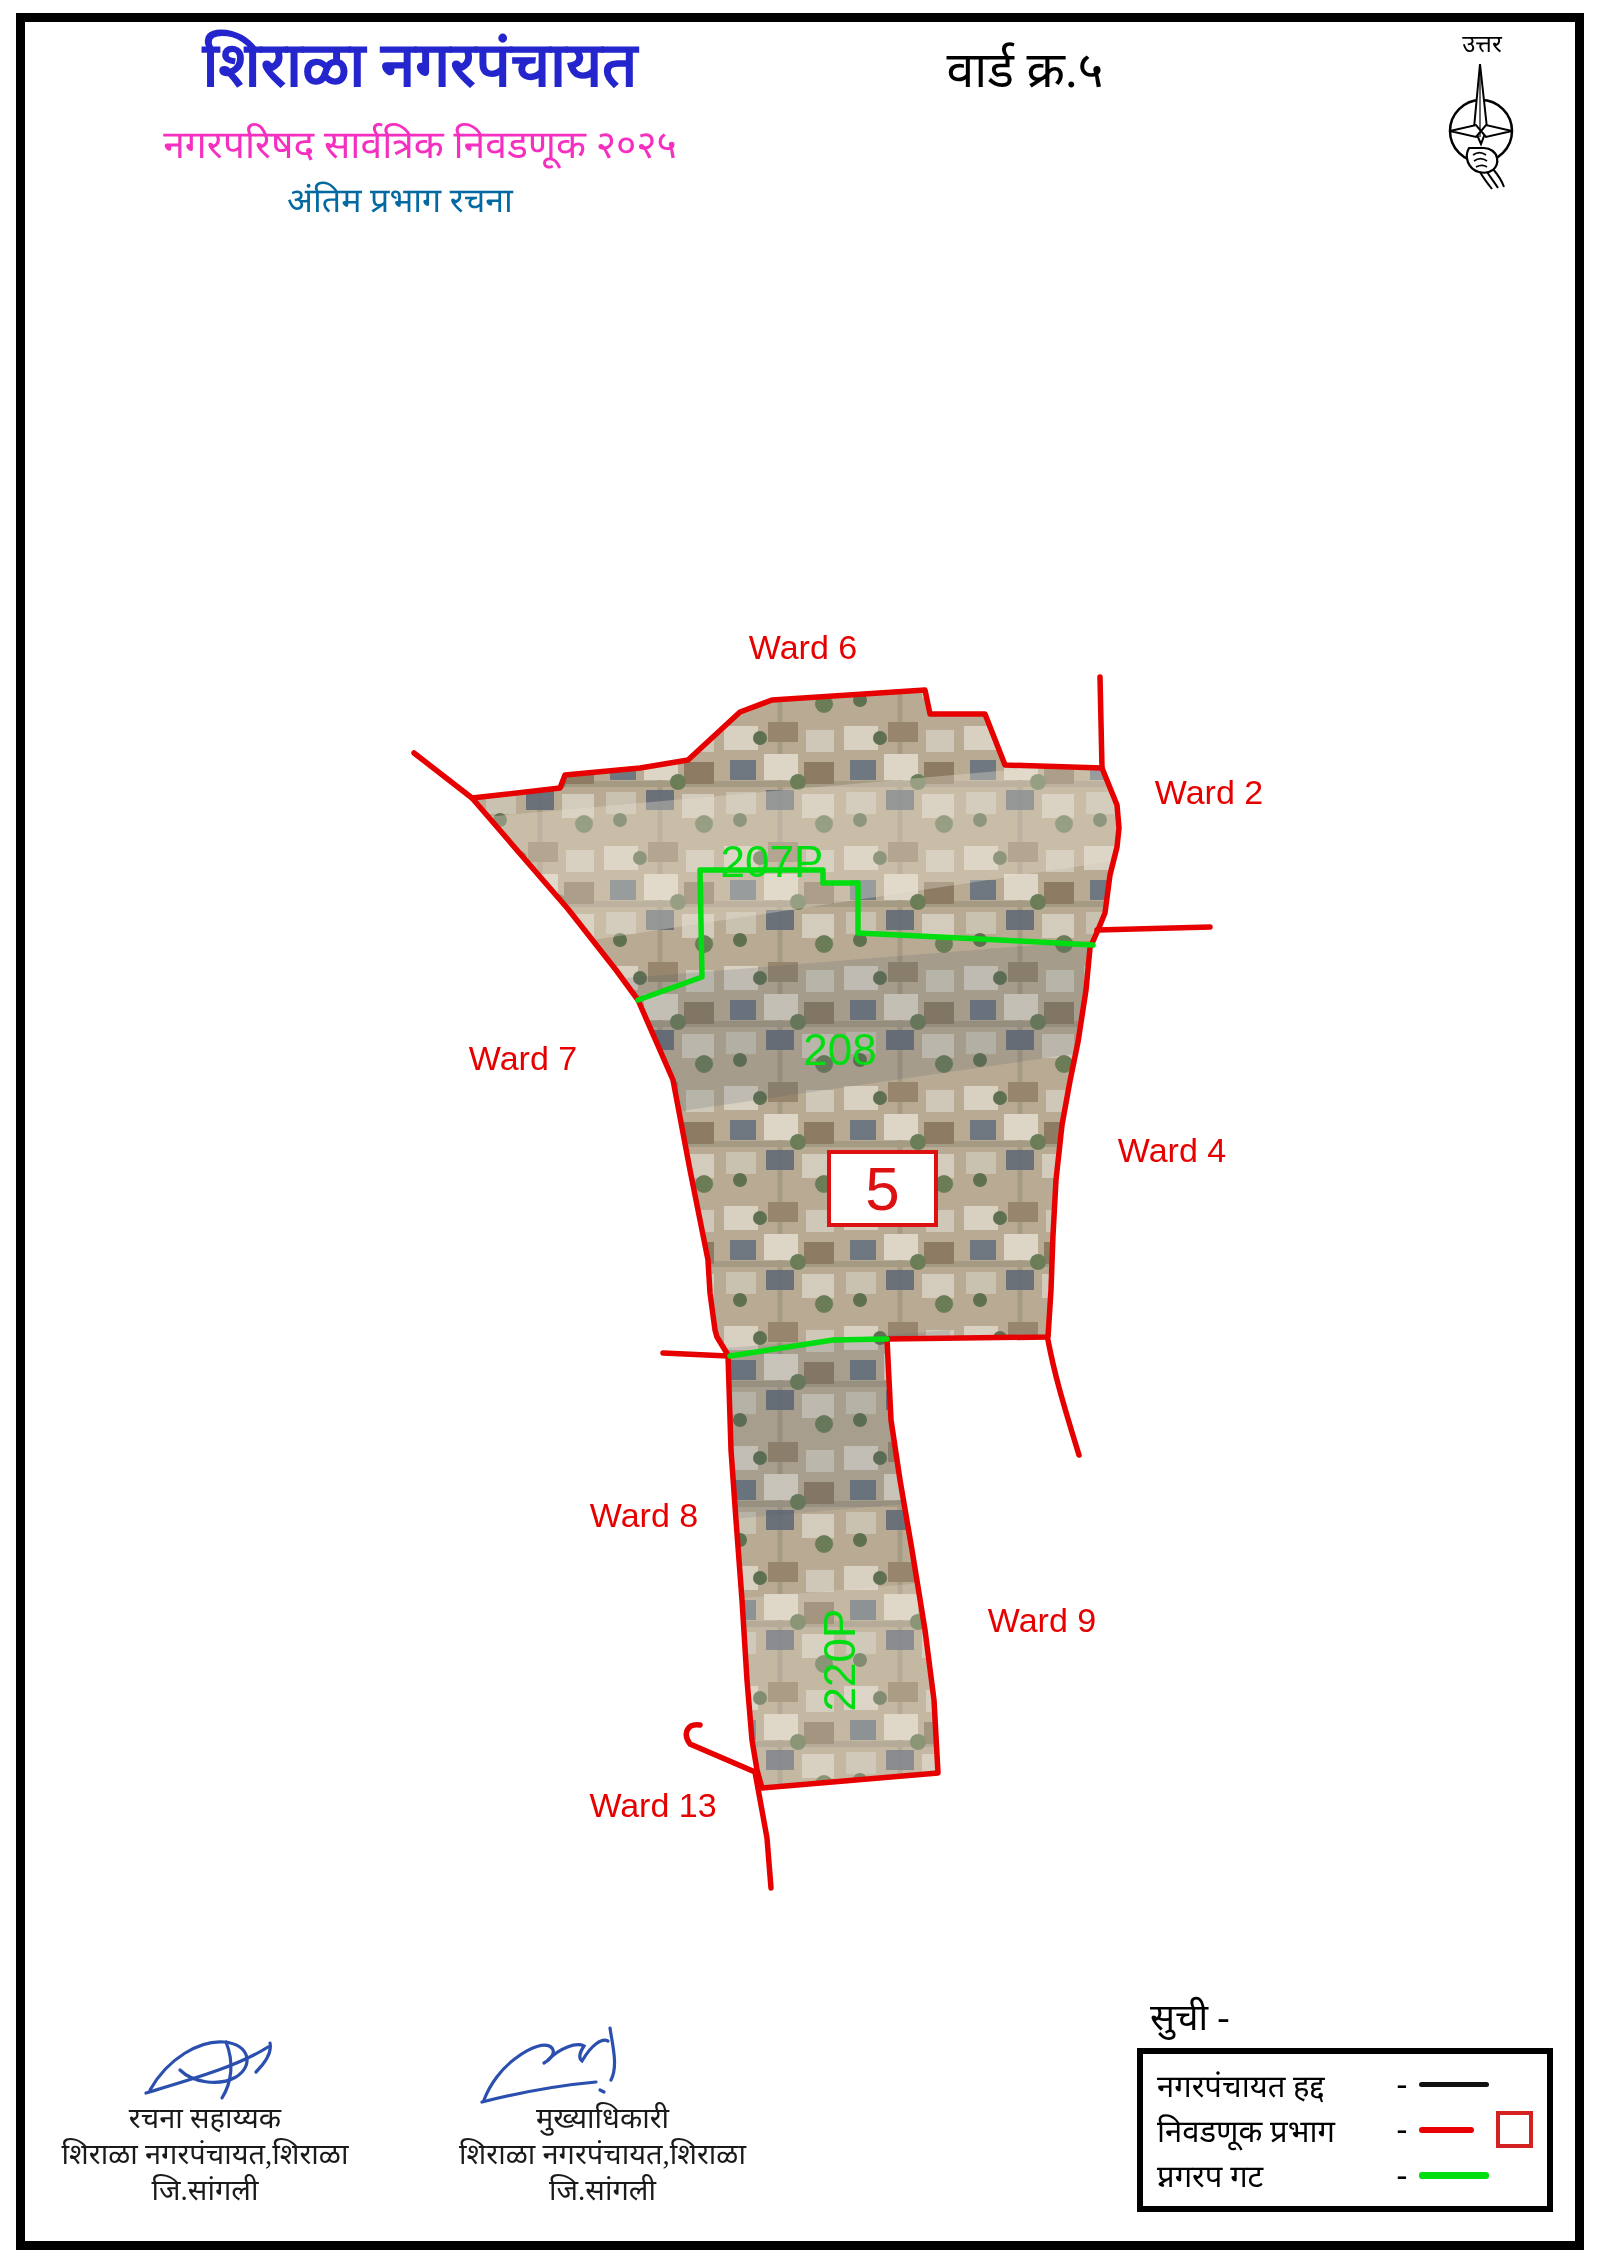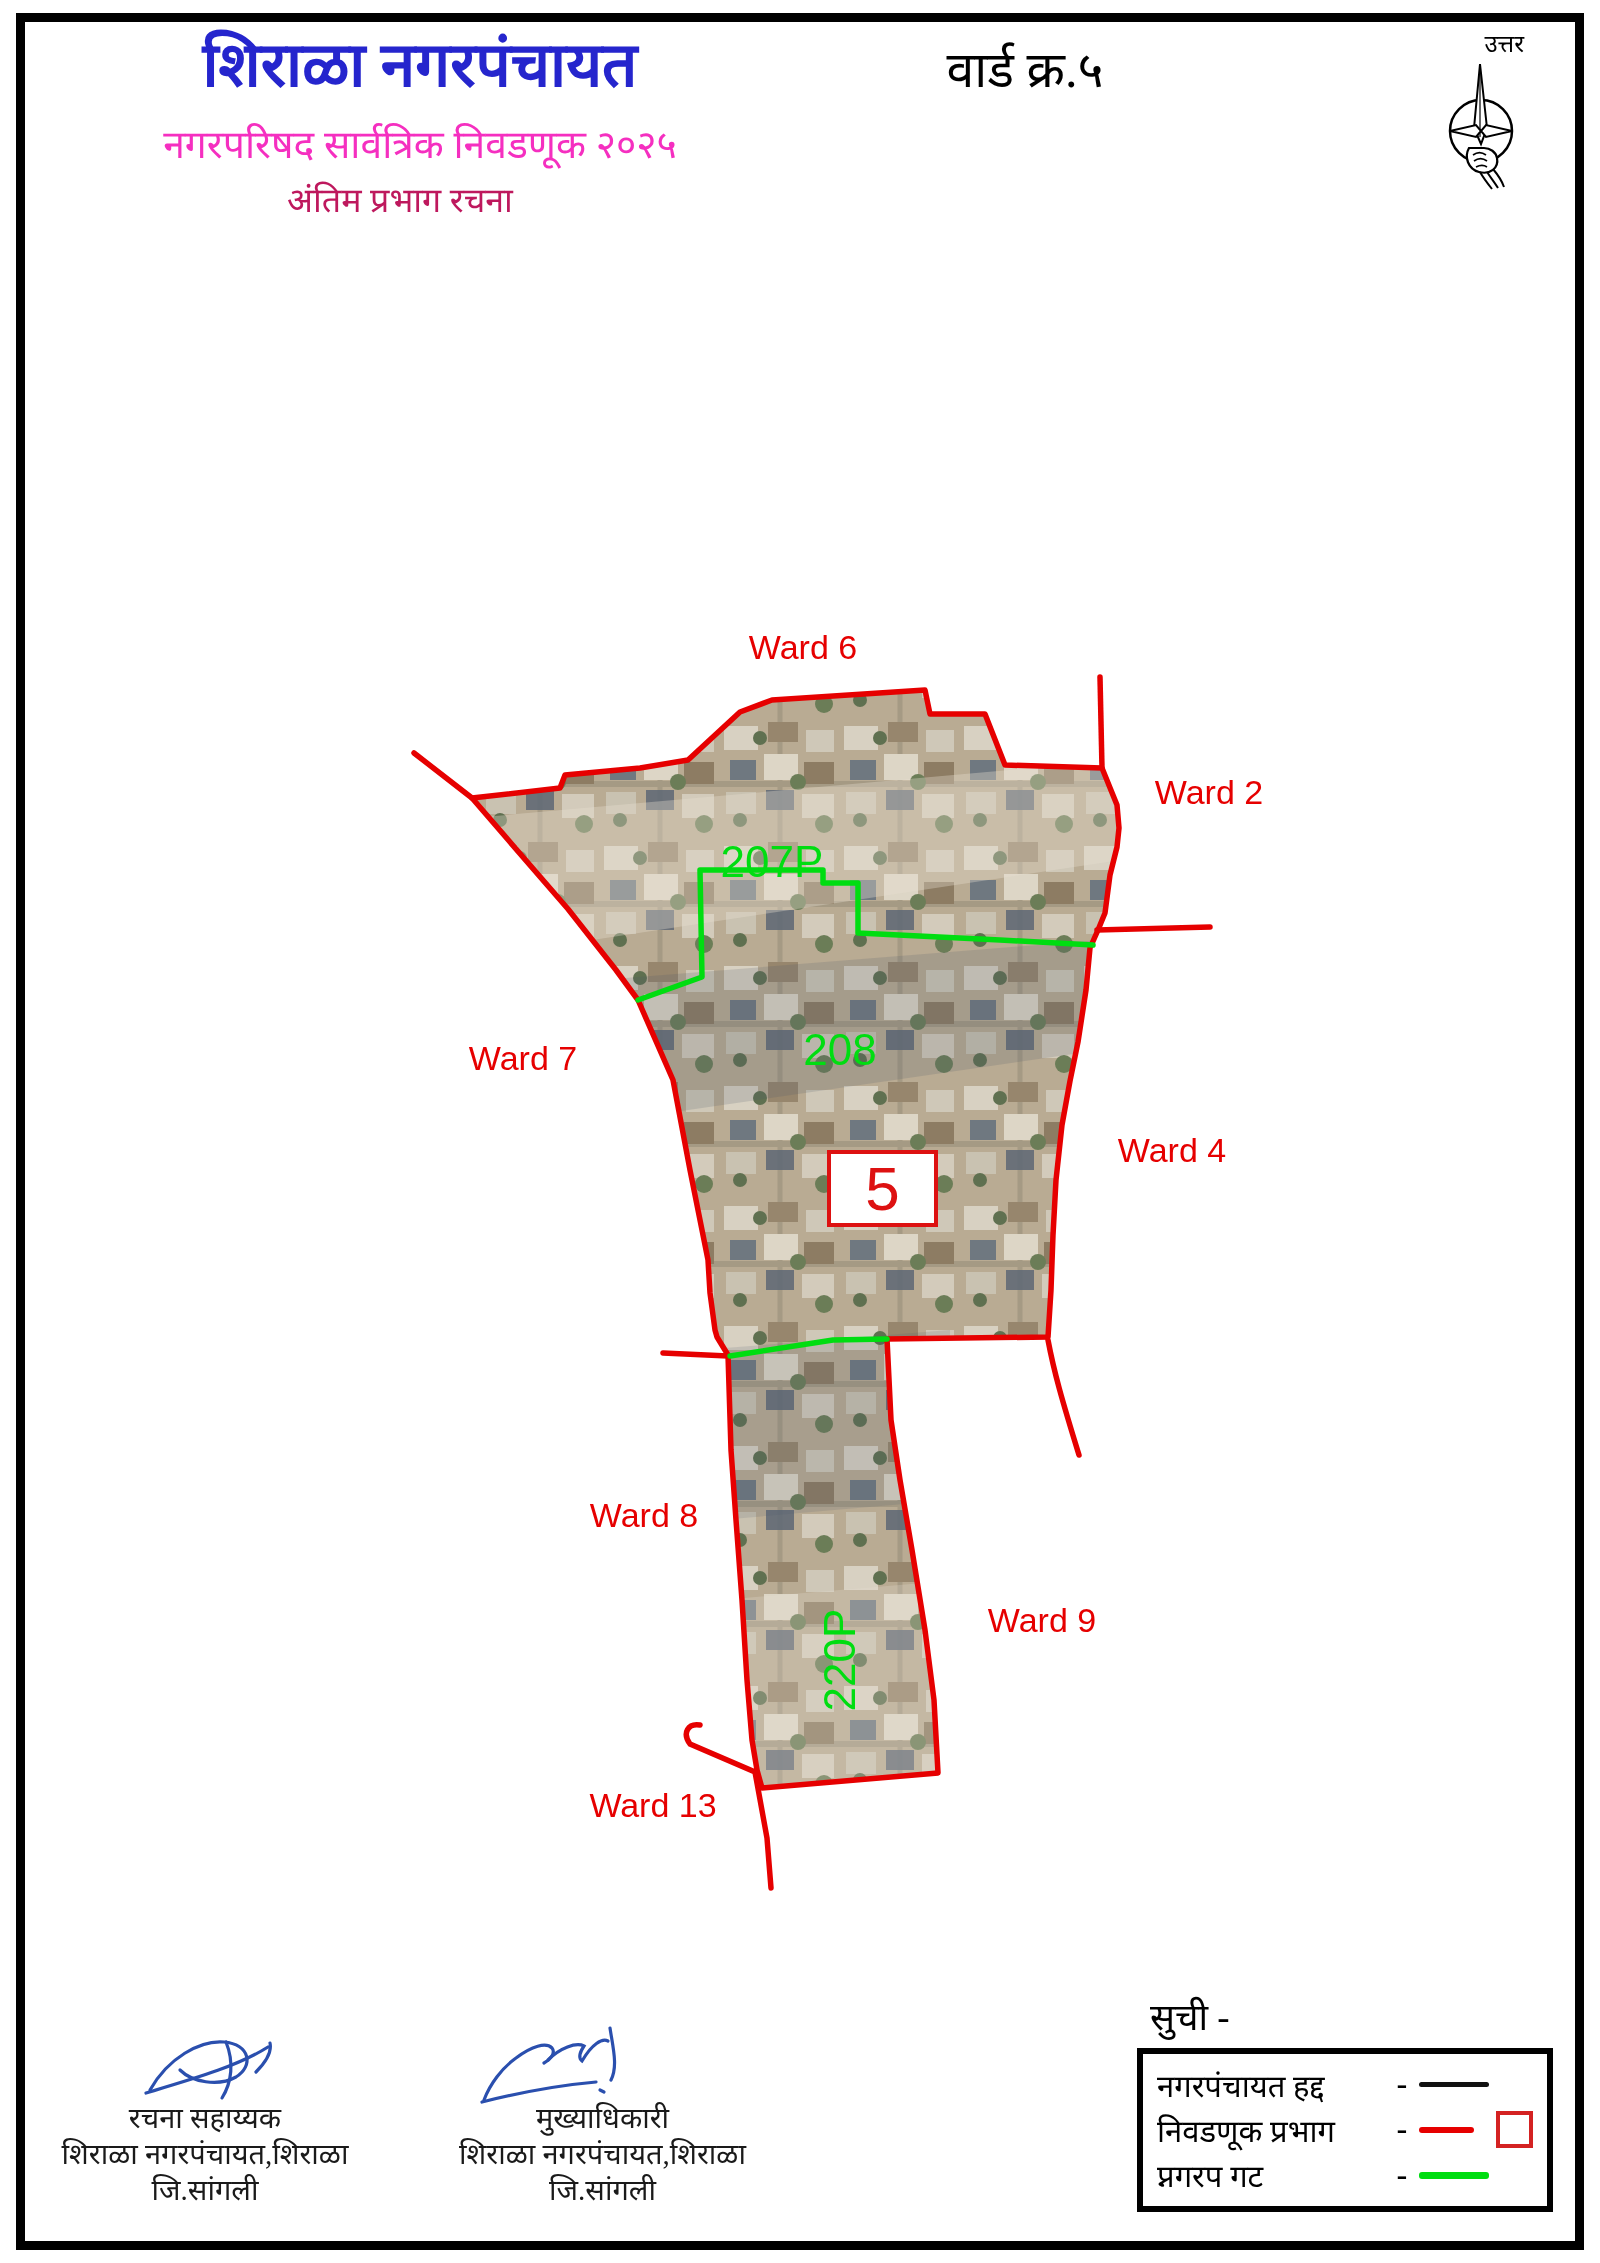--- a/index.html
+++ b/index.html
@@ -7,23 +7,23 @@
     position:relative;width:1600px;height:2263px;background:#ffffff;
     font-family:"Liberation Sans", sans-serif;overflow:hidden;margin:0 auto;
   }
   .frame{position:absolute;left:16px;top:13px;right:16px;bottom:13px;border:9px solid #000;pointer-events:none;}
   .overlay{position:absolute;left:0;top:0;width:1600px;height:2263px;}
   .abs{position:absolute;}
   .ctr{transform:translate(-50%,-50%);}
   
   .title{color:#2525cd;font-size:62px;font-weight:bold;text-align:center;font-family:"Liberation Serif",serif;}
   .subtitle{color:#f52fc0;font-size:39px;font-weight:normal;text-align:center;font-family:"Liberation Serif",serif;}
-  .subtitle2{color:#be185d;font-size:34px;text-align:center;font-family:"Liberation Serif",serif;}
+  .subtitle2{color:#0369a1;font-size:34px;text-align:center;font-family:"Liberation Serif",serif;}
   .ward-heading{color:#000;font-size:50px;text-align:center;font-family:"Liberation Serif",serif;}
-  .north-label{color:#000;font-size:24px;text-align:right;font-family:Liberation Mono, monospace;}
+  .north-label{color:#000;font-size:24px;text-align:center;font-family:Liberation Mono, monospace;}
   
   .ward-label{color:#e60000;font-size:34px;white-space:nowrap;}
   .group-label{color:#00dd11;font-size:44px;white-space:nowrap;}
   .rot{transform:translate(-50%,-50%) rotate(-90deg);}
   .ward-box{
     width:111px;height:77px;background:#fff;border:4px solid #dd1111;
     display:flex;align-items:center;justify-content:center;
     color:#dd1111;font-size:62px;box-sizing:border-box;
   }
   

